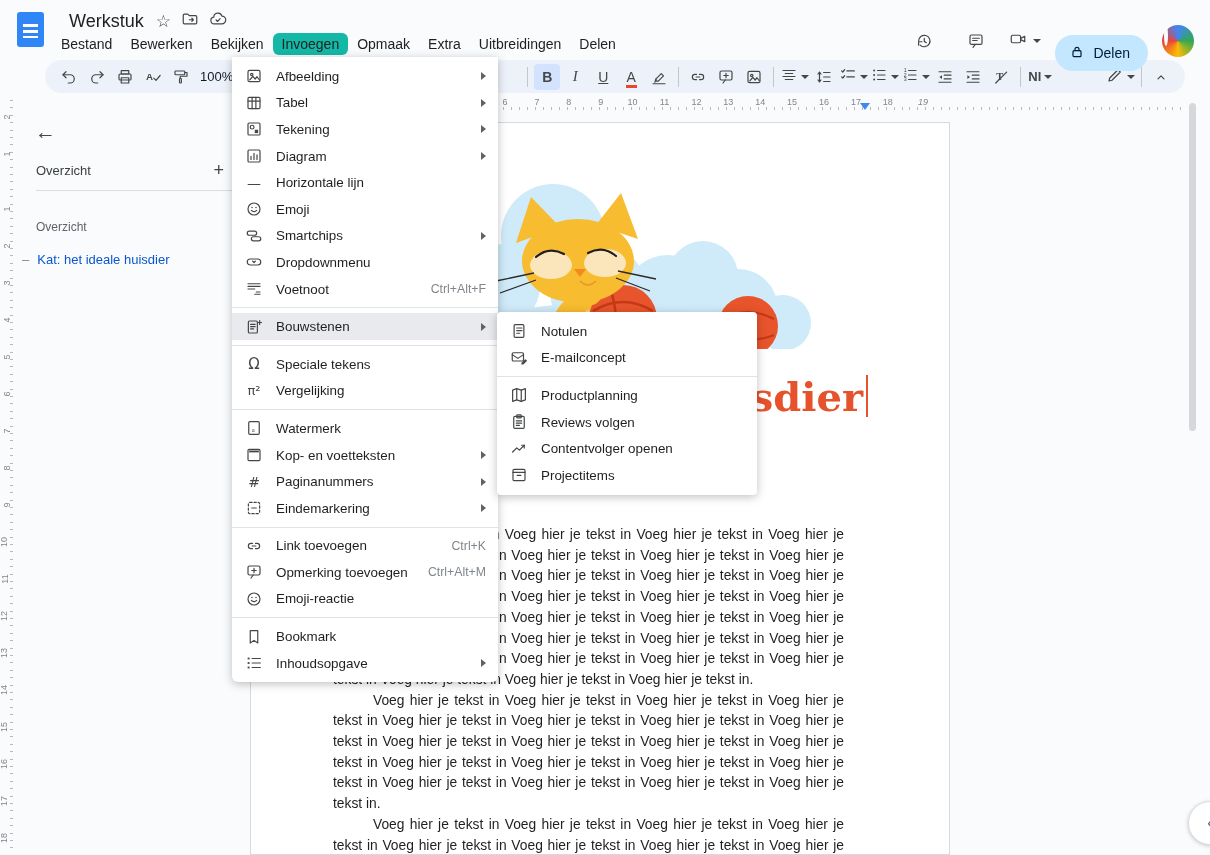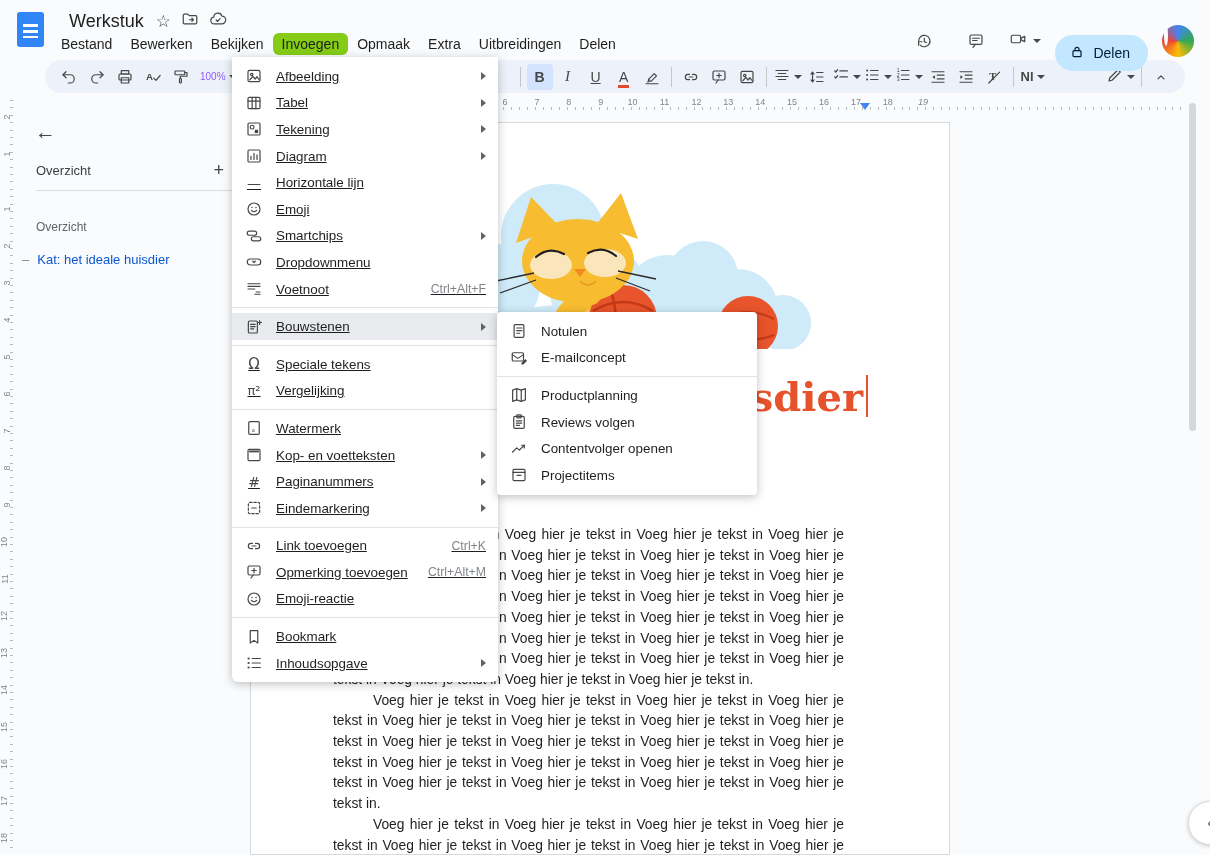--- a/index.html
+++ b/index.html
@@ -10,38 +10,38 @@
   #header { position:absolute; left:0; top:0; width:1210px; height:57px; background:#f9fbfd; z-index:10; }
   .docs-logo { position:absolute; left:17px; top:12px; width:27px; height:35px; background:#3086f6; border-radius:3px; }
   .docs-logo::after { content:""; position:absolute; left:6px; top:12px; width:15px; height:14px;
       background:repeating-linear-gradient(to bottom,#fff 0 2.6px,transparent 2.6px 6.2px); }
   .title-row { position:absolute; left:56px; top:10px; display:flex; align-items:center; gap:12px; }
   .doc-title { font-size:18px; color:#1f1f1f;margin-left:13px; }
   .title-icons { display:flex; align-items:center; gap:10px; color:#444746; }
   .gicon { font-family:"DejaVu Sans", sans-serif; color:#444746; line-height:1; }
   #menubar { position:absolute; left:52px; top:33px; display:flex; list-style:none; }
   #menubar li { font-size:14px; color:#1f1f1f; padding:3px 9px; border-radius:6px; cursor:default; }
-  #menubar li.active { background:#84cc16; }
+  #menubar li.active { background:#14b8a6; }
   .header-right { position:absolute; right:16px; top:10px; display:flex; align-items:center; gap:14px; }
   .hbtn { width:38px; height:38px; display:flex; align-items:center; justify-content:center; border-radius:50%; }
   .cam-wrap { display:flex; align-items:center; gap:3px; }
   .share-btn { height:36px; padding:0 18px 0 14px; background:#c2e7ff; border-radius:18px; display:flex; align-items:center; gap:8px;
       font-size:14px; color:#001d35; font-weight:500;margin-top:25px; }
   .avatar { width:32px; height:32px; border-radius:50%; padding:2px;
       background:conic-gradient(#4285f4,#34a853,#fbbc04,#ea4335,#4285f4); }
   .avatar-inner { width:100%; height:100%; border-radius:50%; border:2px solid #f9fbfd;
       background:radial-gradient(circle at 50% 35%, #c9a183 0 30%, #8d6748 60%, #4e3a2a); }
 
   
   #toolbar { position:absolute; left:45px; top:60px; width:1140px; height:33px; background:#edf2fa; border-radius:20px;
       display:flex; align-items:center; padding:0 10px; z-index:5; }
   .tbtn { min-width:26px; height:26px; display:flex; align-items:center; justify-content:center; border-radius:4px; margin:0 1px; color:#444746; }
   .tbtn.active { background:#d3e3fd; }
   .tsep { width:1px; height:20px; background:#c4c7c5; margin:0 5px; }
-  .tb-text { font-size:10px; color:#8b5cf6; }
+  .tb-text { font-size:13px; color:#0f172a; }
   .tb-b { font-weight:bold; font-size:14px; }
   .tb-i { font-style:italic; font-family:"Liberation Serif", serif; font-size:15px; }
   .tb-u { text-decoration:underline; font-size:14px; }
   .tb-a { font-size:14px; font-weight:500; position:relative; line-height:1; }
   .tb-a .bar { position:absolute; left:-1px; right:-1px; bottom:-4px; height:3px; background:#e8482b; }
   .caret { width:0; height:0; border-left:4px solid transparent; border-right:4px solid transparent; border-top:4px solid #444746; margin-left:3px; }
   .zoom-box { display:flex; align-items:center; padding:0 4px; }
   .gap-under-menu { width:262px; }
   .toolbar-right { margin-left:auto; display:flex; align-items:center; }
 
@@ -76,21 +76,21 @@
   #cat-illustration { position:absolute; left:187px; top:58px; }
   #doc-title { position:absolute; left:0; top:250px; width:700px; text-align:center;
       font-family:"DejaVu Serif", serif; font-weight:bold; font-size:40px; color:#e5522b; }
   #doc-title .cursor { display:inline-block; width:2.5px; height:42px; background:#e5522b; vertical-align:-6px; margin-left:3px; }
   #doc-body { position:absolute; left:82px; top:402px; width:511px; font-size:13.8px; line-height:20.7px;
       text-align:justify; color:#1f1f1f; }
   #doc-body p { text-indent:40px; }
 
   
   .menu-panel { position:absolute; background:#fff; box-shadow:0 2px 10px rgba(0,0,0,.25); border-radius:0 0 6px 6px; padding:6px 0; }
-  #insert-menu { left:232px; top:57px; width:266px; z-index:50;text-decoration:underline; }
+  #insert-menu { left:232px; top:57px; width:266px; z-index:50; }
   #bb-submenu { left:497px; top:312px; width:260px; z-index:51; border-radius:4px; }
   .mi-row { height:26.6px; display:flex; align-items:center; padding:0 12px 0 13px; }
   .mi-row.highlighted { background:#e8eaed; }
   .mi-icon { width:18px; height:18px; display:flex; align-items:center; justify-content:center; flex:none; }
   .mi-icon .gicon { font-size:14px; }
   .mi-label { margin-left:13px; font-size:13.4px; color:#1f1f1f; white-space:nowrap; }
   .mi-shortcut { margin-left:auto; font-size:12.3px; color:#80868b; }
   .mi-arrow { margin-left:auto; width:0; height:0; border-top:4.5px solid transparent; border-bottom:4.5px solid transparent;
       border-left:5.5px solid #5f6368; }
   .mi-divider { height:1px; background:#e0e2e4; margin:5px 0; }

